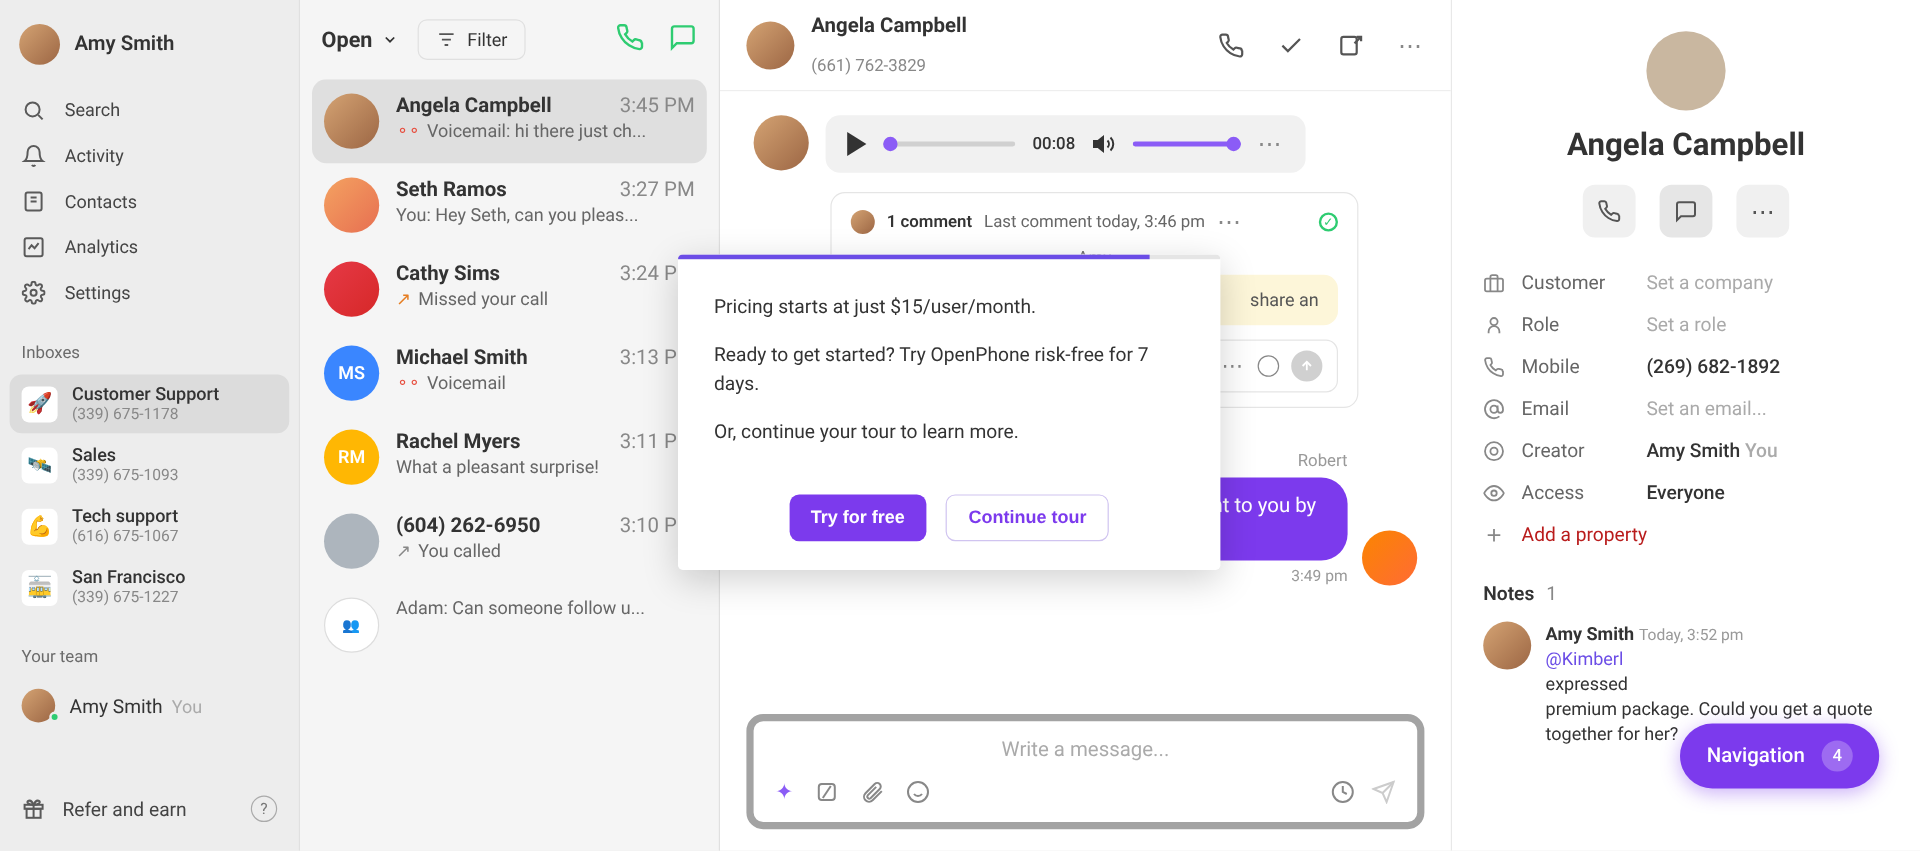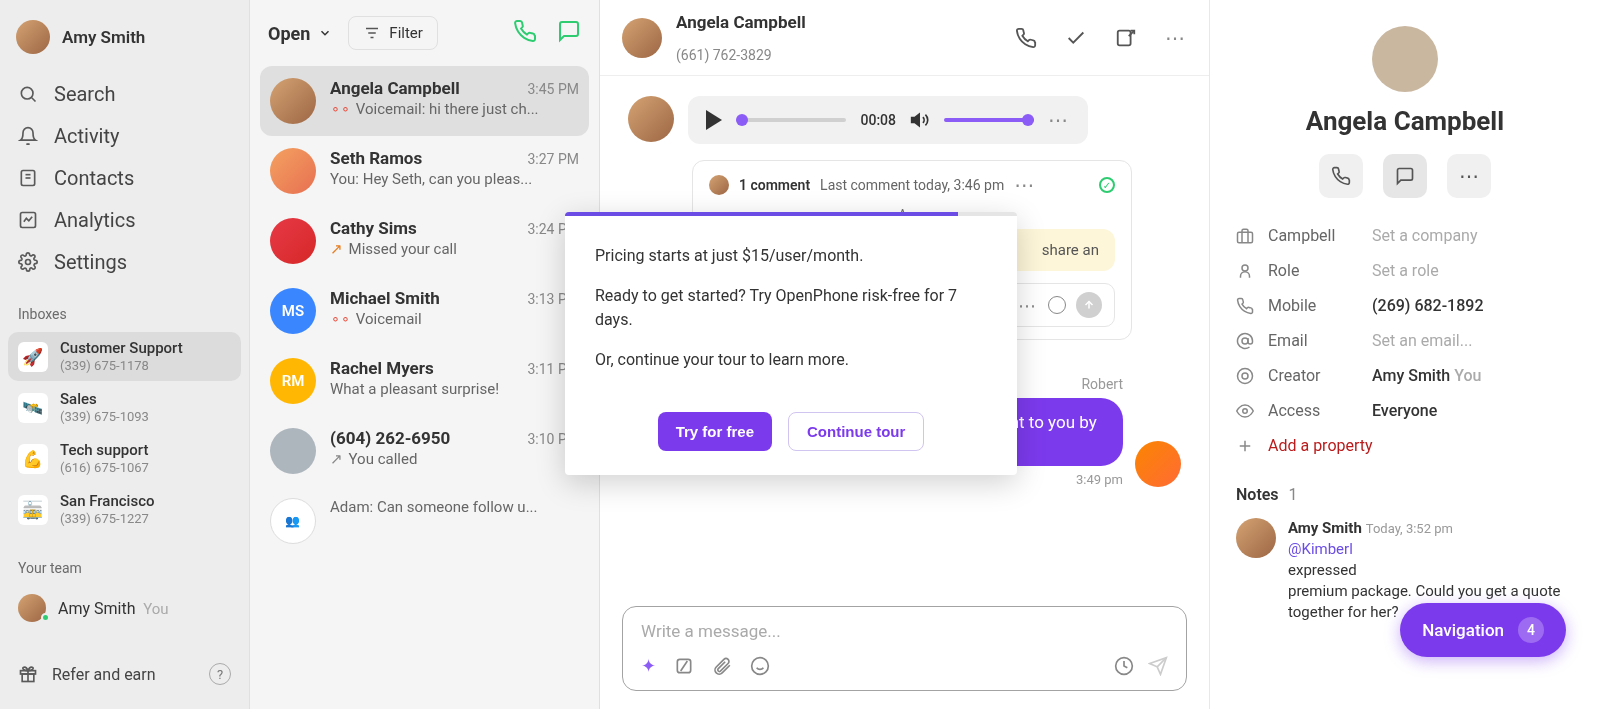--- a/index.html
+++ b/index.html
@@ -7,21 +7,21 @@
 .app { display: flex; height: 100%; }
 
 
 .sidebar { width: 249px; background: #ededed; display: flex; flex-direction: column; padding: 14px 8px; }
 .sb-user { display: flex; align-items: center; gap: 12px; padding: 6px 8px; margin-bottom: 14px; }
 .avatar { width: 34px; height: 34px; border-radius: 50%; background: #c9b7a0; display: inline-flex; align-items: center; justify-content: center; font-size: 15px; font-weight: 600; color: #fff; overflow: hidden; }
 .avatar.small { width: 28px; height: 28px; font-size: 12px; }
 .avatar.tiny { width: 46px; height: 46px; }
 .sb-user .name { font-weight: 600; font-size: 17px; }
 .sb-nav { display: flex; flex-direction: column; gap: 2px; margin-bottom: 18px; }
-.sb-nav-item { display: flex; align-items: center; gap: 16px; padding: 8px 10px; border-radius: 8px; cursor: pointer; color: #444; font-size: 20px; }
+.sb-nav-item { display: flex; align-items: center; gap: 16px; padding: 8px 10px; border-radius: 8px; cursor: pointer; color: #444; font-size: 15px; }
 .sb-icon { width: 20px; height: 20px; stroke: #5a5a5a; stroke-width: 2; fill: none; }
 .sb-section-label { font-size: 14px; color: #6b6b6b; padding: 6px 10px; margin-bottom: 4px; }
 .inbox-list { display: flex; flex-direction: column; gap: 2px; margin-bottom: 20px; }
 .inbox-item { display: flex; align-items: center; gap: 12px; padding: 7px 10px; border-radius: 10px; cursor: pointer; }
 .inbox-item.active { background: #dcdcdc; }
 .inbox-emoji { width: 30px; height: 30px; display: flex; align-items: center; justify-content: center; font-size: 17px; background: #fff; border-radius: 6px; }
 .inbox-text { display: flex; flex-direction: column; line-height: 1.25; }
 .inbox-name { font-size: 15px; color: #333; font-weight: 500; }
 .inbox-num { font-size: 13px; color: #888; }
 .team-item { display: flex; align-items: center; gap: 12px; padding: 8px 10px; border-radius: 8px; cursor: pointer; position: relative; }
@@ -43,21 +43,21 @@
 .convo-actions svg { width: 24px; height: 24px; cursor: pointer; }
 .phone-green svg { stroke: #2ecc71; stroke-width: 2; fill: none; }
 .msg-green svg { stroke: #2ecc71; stroke-width: 2; fill: none; }
 .convo-items { flex: 1; overflow-y: auto; padding: 0 10px; }
 .convo-item { display: flex; gap: 14px; padding: 12px 10px; border-radius: 12px; cursor: pointer; align-items: flex-start; }
 .convo-item.active { background: #dfdfdf; }
 .convo-item .avatar { width: 46px; height: 46px; }
 .convo-body { flex: 1; min-width: 0; }
 .convo-top { display: flex; justify-content: space-between; align-items: baseline; margin-bottom: 2px; }
 .convo-name { font-weight: 700; font-size: 17px; }
-.convo-time { font-size: 14px; color: #888; white-space: nowrap; }
+.convo-time { font-size: 17px; color: #888; white-space: nowrap; }
 .convo-preview { font-size: 15px; color: #666; white-space: nowrap; overflow: hidden; text-overflow: ellipsis; display: flex; align-items: center; gap: 6px; }
 .vm-icon { color: #e74c3c; font-size: 13px; letter-spacing: -1px; }
 .miss-icon { display: inline-block; color: #e67e22; }
 
 
 .main { flex: 1; background: #fff; display: flex; flex-direction: column; border-right: 1px solid #e8e8e8; }
 .main-header { display: flex; align-items: center; padding: 12px 22px; gap: 14px; border-bottom: 1px solid #eee; }
 .main-header .avatar { width: 40px; height: 40px; }
 .main-header-info .name { font-weight: 700; font-size: 17px; }
 .main-header-info .num { font-size: 14px; color: #888; margin-top: 15px; }
@@ -85,21 +85,21 @@
 .comment-input { display: flex; align-items: center; gap: 10px; border: 1px solid #e5e5e5; border-radius: 10px; padding: 8px 12px; }
 .comment-input .ph { color: #aaa; flex: 1; }
 .comment-input .dots { font-size: 18px; }
 .emoji-icon { width: 18px; height: 18px; border: 1.5px solid #888; border-radius: 50%; position: relative; }
 .send-circle { width: 26px; height: 26px; border-radius: 50%; background: #d0d0d0; display: flex; align-items: center; justify-content: center; }
 .robert-row { display: flex; justify-content: flex-end; gap: 12px; align-items: flex-end; margin-top: 36px; }
 .robert-msg { text-align: right; }
 .robert-label { font-size: 14px; color: #999; margin-bottom: 6px; }
 .purple-bubble { background: #7c3aed; color: #fff; border-radius: 22px; padding: 14px 20px; font-size: 17px; max-width: 420px; text-align: left; }
 .msg-time { font-size: 13px; color: #999; margin-top: 6px; }
-.composer { margin: 0 22px 18px; border: 1px solid #a3a3a3; border-radius: 14px; padding: 14px 18px; }
+.composer { margin: 0 22px 18px; border: 6px solid #a3a3a3; border-radius: 14px; padding: 14px 18px; text-align: center; }
 .composer-input { color: #aaa; font-size: 17px; margin-bottom: 14px; }
 .composer-toolbar { display: flex; align-items: center; gap: 18px; }
 .composer-toolbar svg, .composer-toolbar .tb-icon { width: 20px; height: 20px; stroke: #888; stroke-width: 2; fill: none; cursor: pointer; }
 .sparkle { color: #8b5cf6; font-size: 18px; }
 .composer-toolbar .right { margin-left: auto; display: flex; gap: 14px; align-items: center; }
 
 
 .details { width: 390px; background: #fff; padding: 26px; overflow-y: auto; }
 .details .big-avatar { width: 66px; height: 66px; border-radius: 50%; background: #c9b7a0; margin: 0 auto 14px; display: block; }
 .details-name { text-align: center; font-size: 26px; font-weight: 700; margin-bottom: 18px; }
@@ -462,21 +462,21 @@
       <span class="det-act">
           <span style="font-size:20px;color:#555">⋯</span>
         </span>
     </div>
     <div class="prop-list">
       <div class="prop-row">
           <svg viewBox="0 0 24 24">
             <rect x="2" y="7" width="20" height="14" rx="2"></rect>
             <path d="M16 21V5a2 2 0 0 0-2-2h-4a2 2 0 0 0-2 2v16"></path>
           </svg>
-          <span class="prop-label">Campbell</span>
+          <span class="prop-label">Customer</span>
           <span class="prop-placeholder">Set a company</span>
         </div>
       <div class="prop-row">
           <svg viewBox="0 0 24 24">
             <circle cx="12" cy="8" r="4"></circle>
             <path d="M6 21v-2a6 6 0 0 1 12 0v2"></path>
           </svg>
           <span class="prop-label">Role</span>
           <span class="prop-placeholder">Set a role</span>
         </div>

